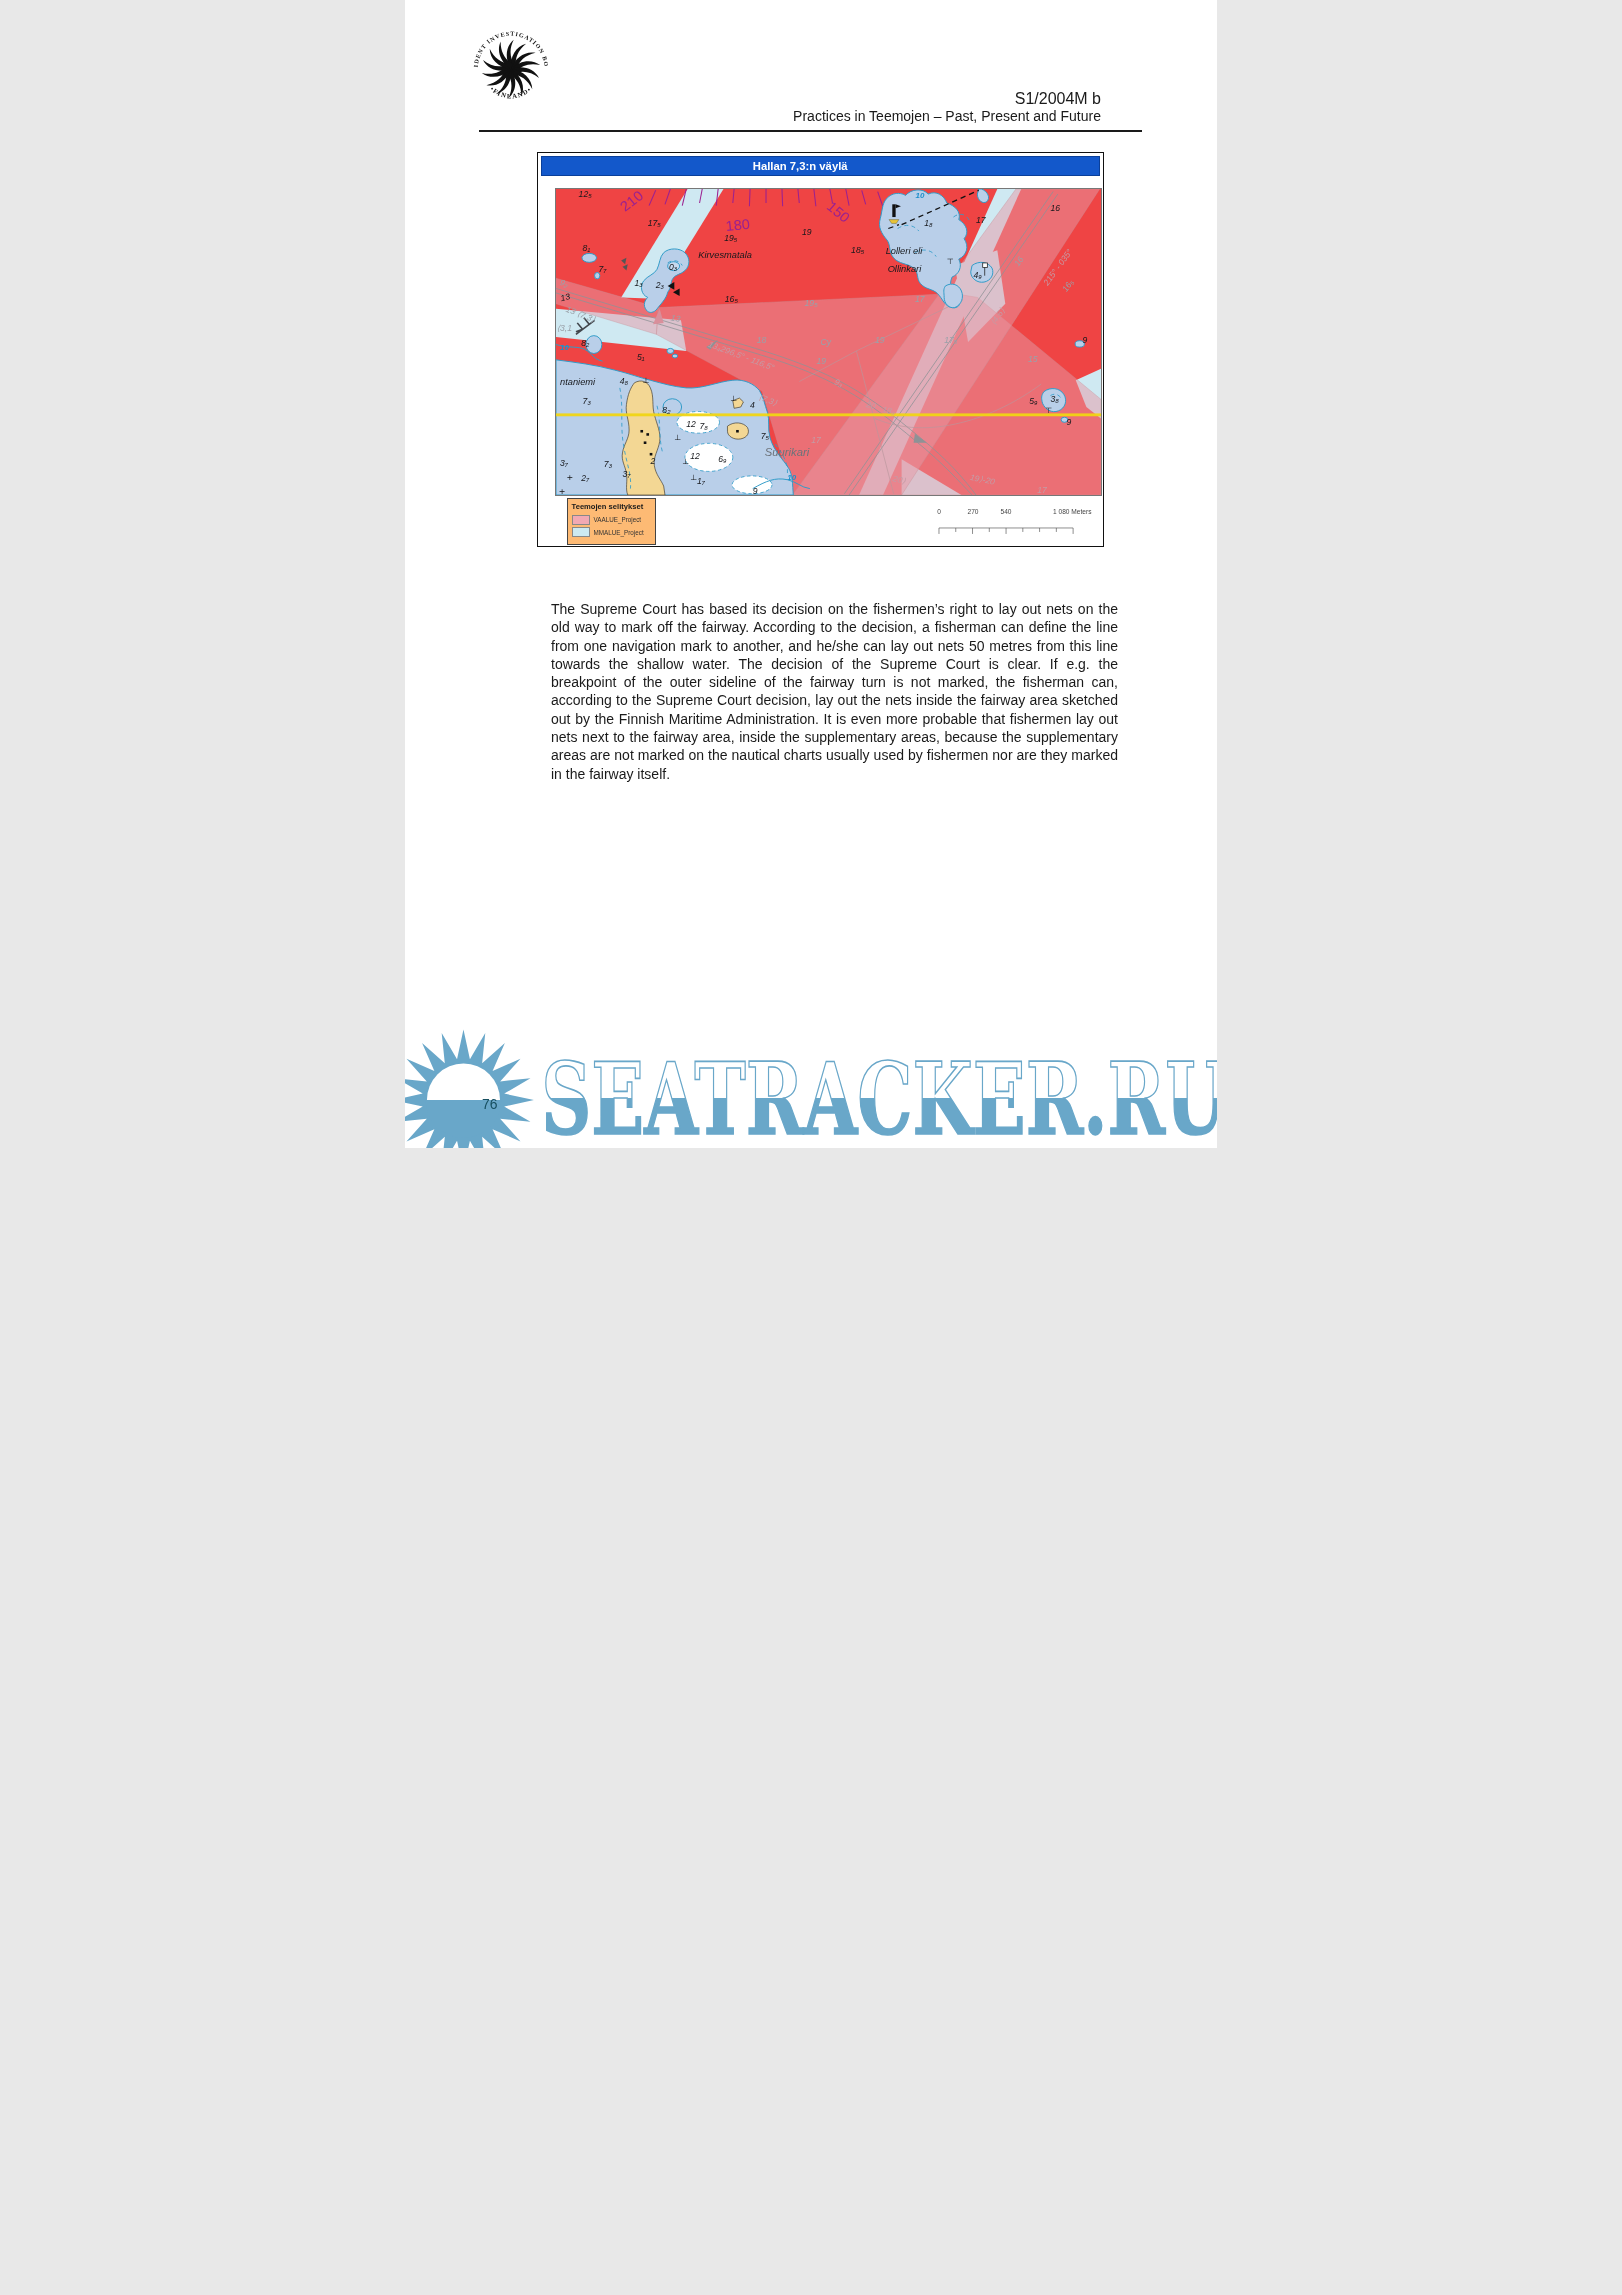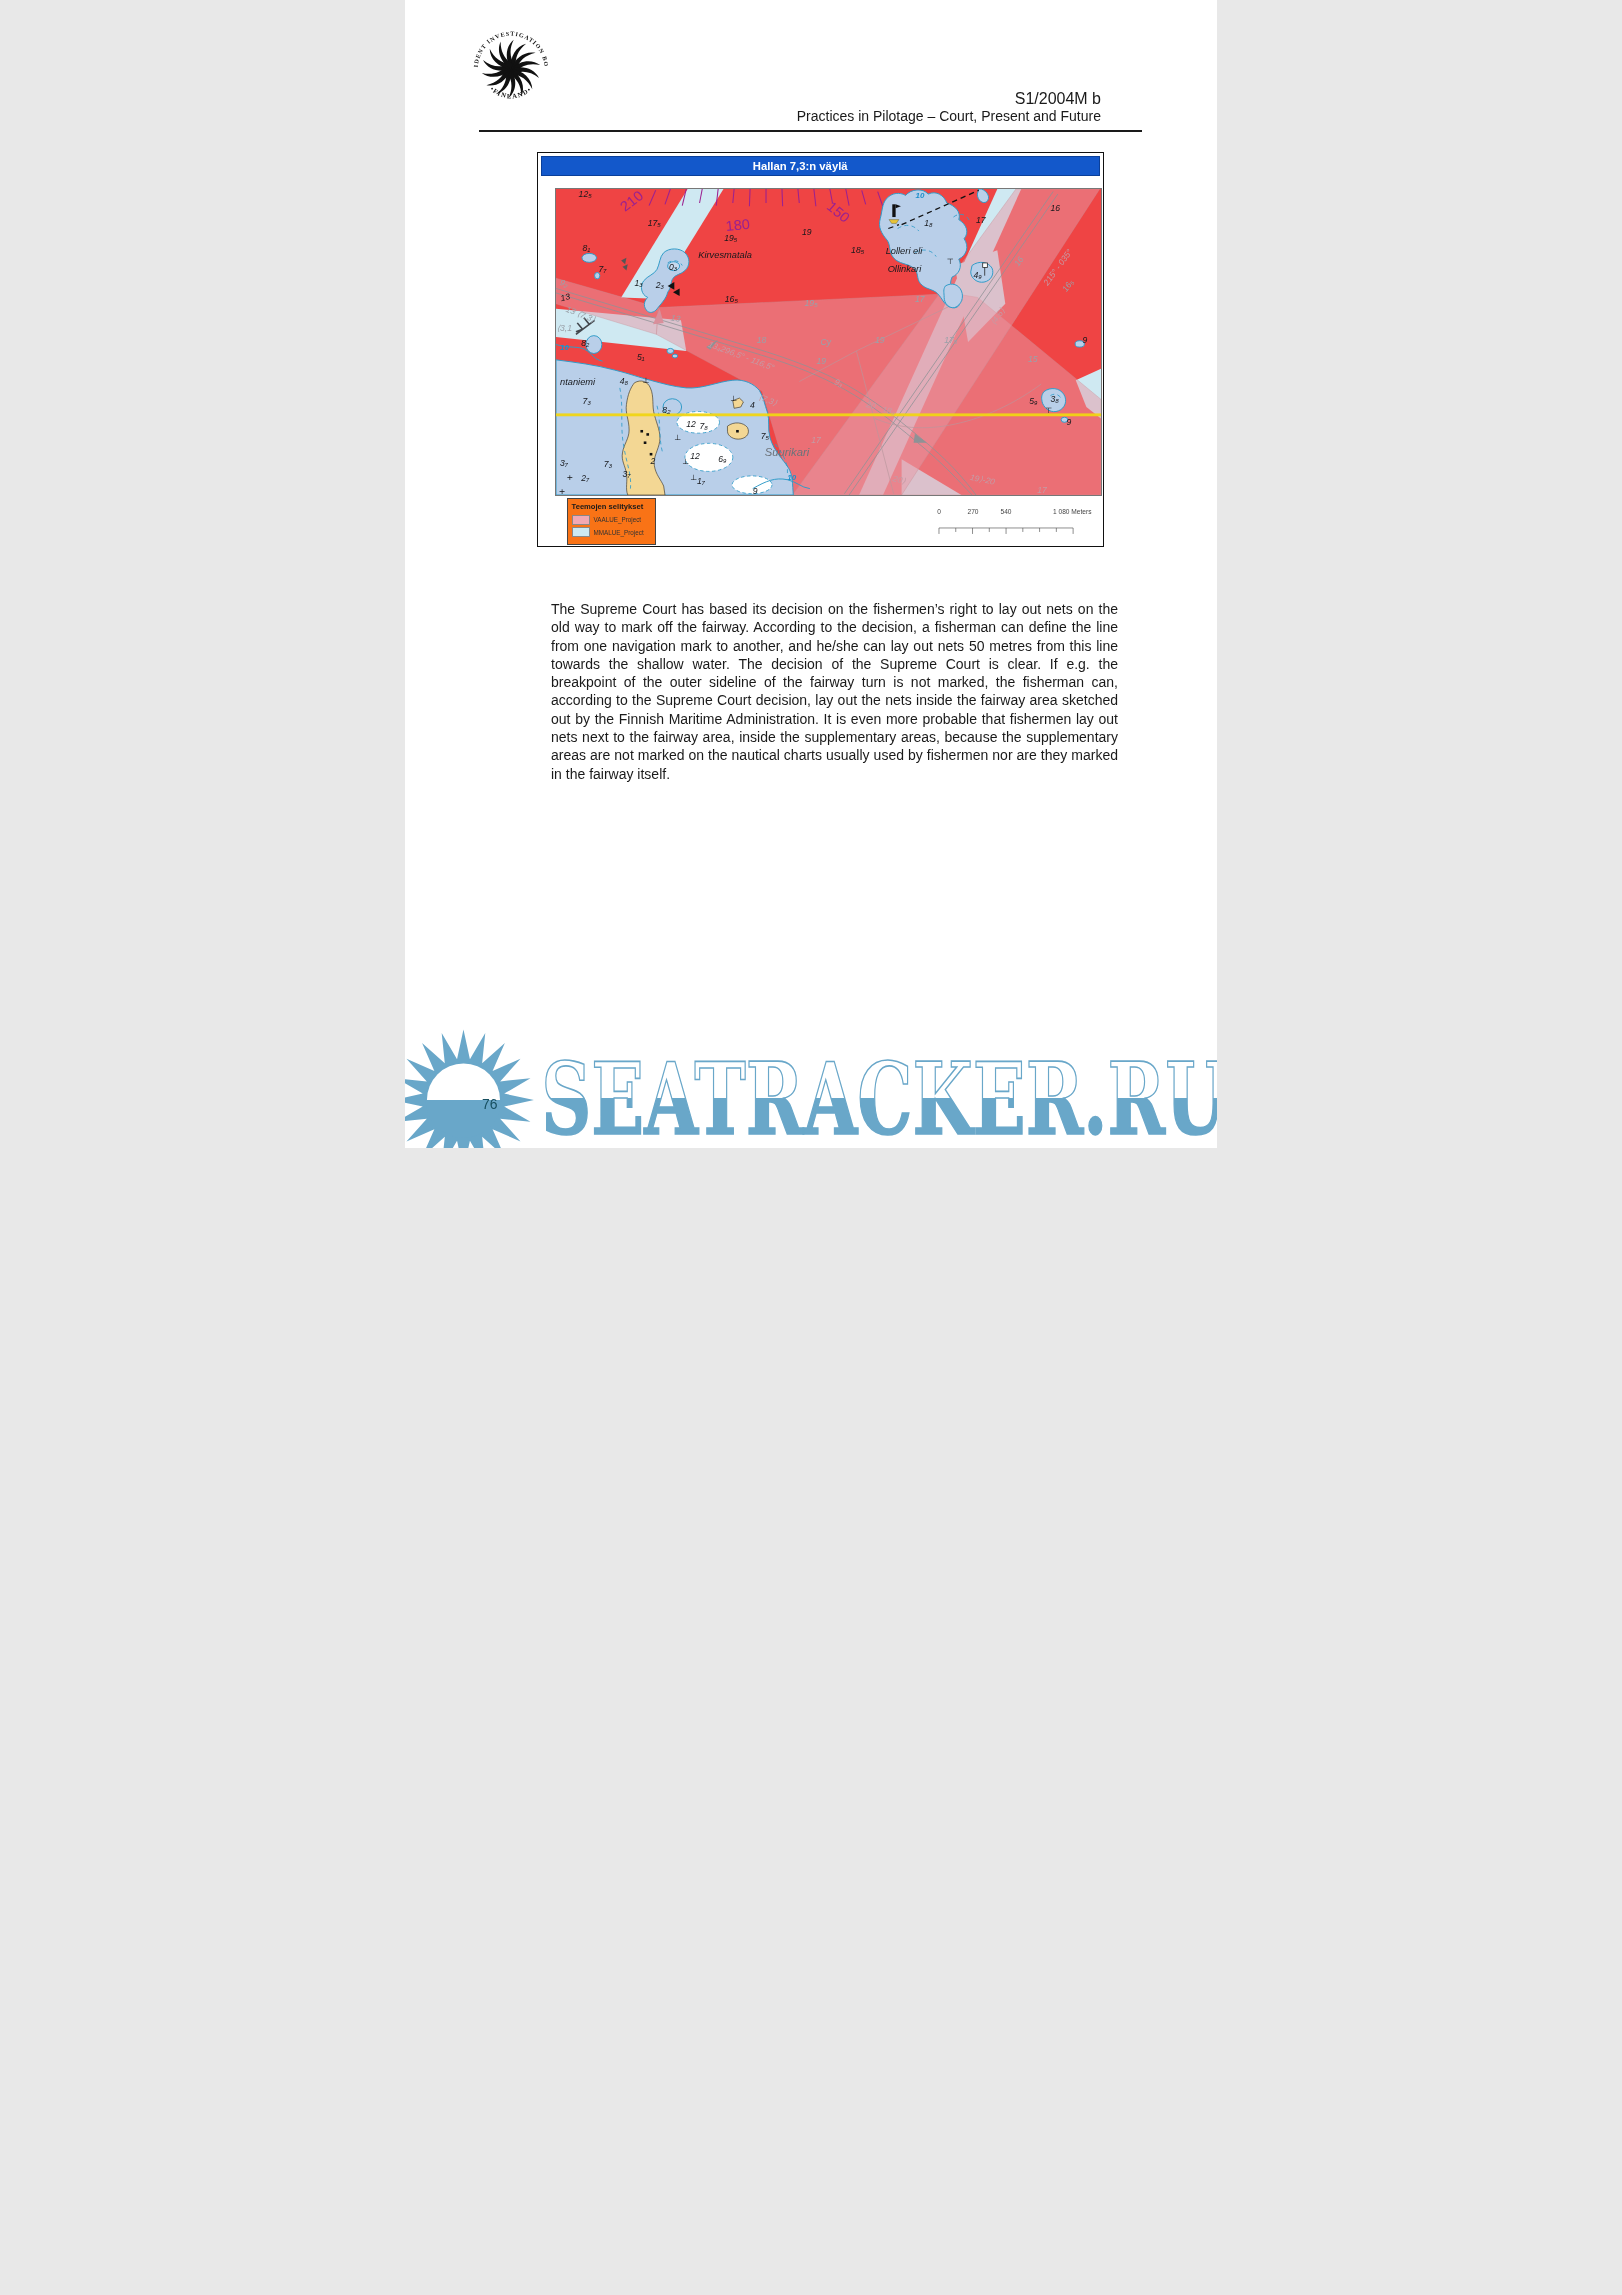--- a/index.html
+++ b/index.html
@@ -20,21 +20,21 @@
   
   .ml-k{font-family:"Liberation Sans",sans-serif;font-style:italic;font-size:13px;fill:#16181c;}
   .ml-p{font-family:"Liberation Sans",sans-serif;font-size:22px;fill:#9b2190;}
   .ml-g{font-family:"Liberation Sans",sans-serif;font-style:italic;font-size:13px;fill:#9aa1a9;}
   .ml-pk{font-family:"Liberation Sans",sans-serif;font-style:italic;font-size:13px;fill:#c59aa4;}
   .ml-b{font-family:"Liberation Sans",sans-serif;font-style:italic;font-weight:bold;font-size:12px;fill:#1d8fcb;}
   .ml-n{font-family:"Liberation Sans",sans-serif;font-style:italic;font-size:14px;fill:#16181c;}
   .ml-nf{font-family:"Liberation Sans",sans-serif;font-style:italic;font-size:17px;fill:#6d737a;}
   .ml-sym{font-family:"DejaVu Sans",sans-serif;font-size:12px;fill:#111;}
   
-  #legend{left:28.6px;top:345px;width:89px;border:0.7px solid #444;background:#f97316;padding:3.3px 4px 4px 4px;box-sizing:border-box;}
+  #legend{left:28.6px;top:345px;width:89px;border:0.7px solid #444;background:#fdba74;padding:3.3px 4px 4px 4px;box-sizing:border-box;}
   #legend-title{font-size:7.6px;font-weight:bold;margin-bottom:3.3px;}
   .lg-row{display:flex;align-items:center;margin:2.7px 0;}
   .lg-sw{width:16px;height:8px;border:0.7px solid #888;margin-right:4px;flex:0 0 auto;}
   .lg-lb{font-size:6.3px;color:#333;}
   
   #scalebar{left:397px;top:355px;width:166px;height:28px;}
   .sb-label{position:absolute;top:0;font-size:6.6px;color:#444;white-space:nowrap;}
   .sb-center{transform:translateX(-50%);}
   
   #caption{left:132px;top:551px;width:567px;font-size:14px;font-style:italic;line-height:18px;}
@@ -73,21 +73,21 @@
     </g>
     <text font-size="9" font-weight="bold" letter-spacing="1.5" fill="#111" font-family="Liberation Serif,serif">
       <textPath href="#ringTop" startOffset="50%" text-anchor="middle">ACCIDENT INVESTIGATION BOARD</textPath>
     </text>
     <text font-size="10" font-weight="bold" letter-spacing="2" fill="#111" font-family="Liberation Serif,serif">
       <textPath href="#ringBot" startOffset="50%" text-anchor="middle">•FINLAND•</textPath>
     </text>
   </svg>
 
   <div class="abs" id="doc-id">S1/2004M b</div>
-  <div class="abs" id="running-title">Practices in Pilotage – Court, Present and Future</div>
+  <div class="abs" id="running-title">Practices in Teemojen – Past, Present and Future</div>
   <div class="abs" id="header-rule"></div>
 
   <div class="abs" id="figure">
     <div class="abs" id="fig-titlebar">Hallan 7,3:n väylä</div>
 
     <div class="abs" id="mapwrap">
       <svg id="map" width="545" height="306" viewBox="0 0 820 480" preserveAspectRatio="none">
 
         <g fill="#cfe9f2">
           <polygon points="198,0 252,0 150,172 98,170"></polygon>

